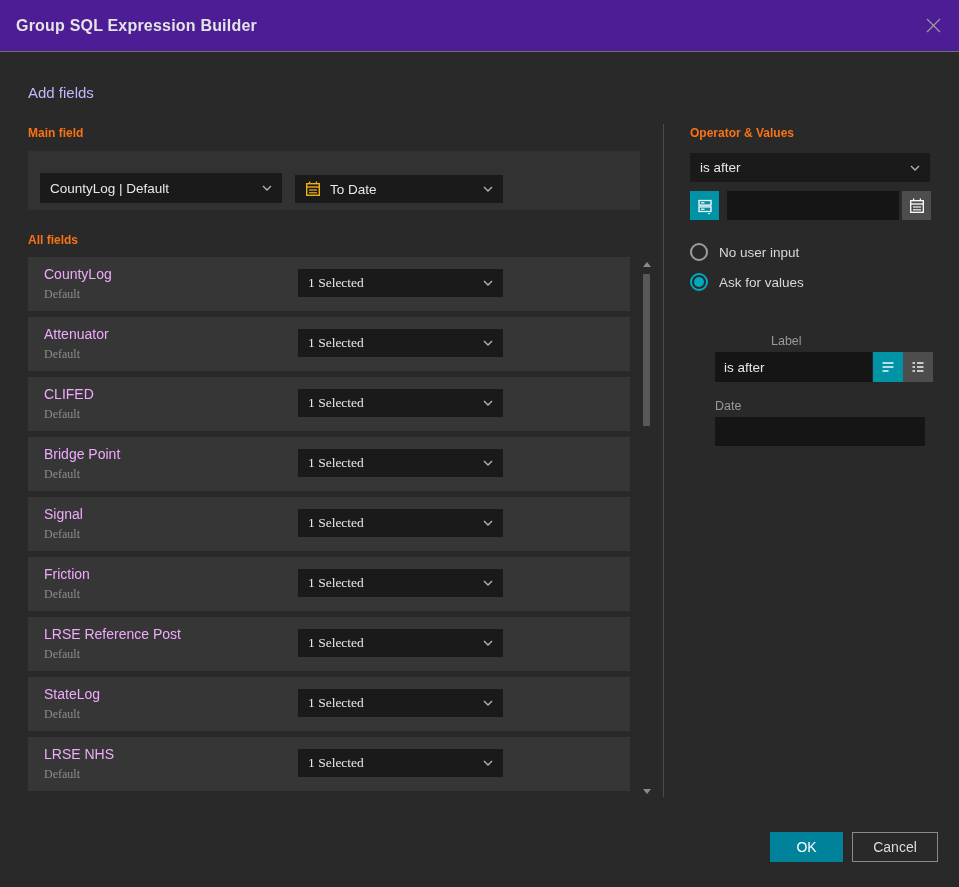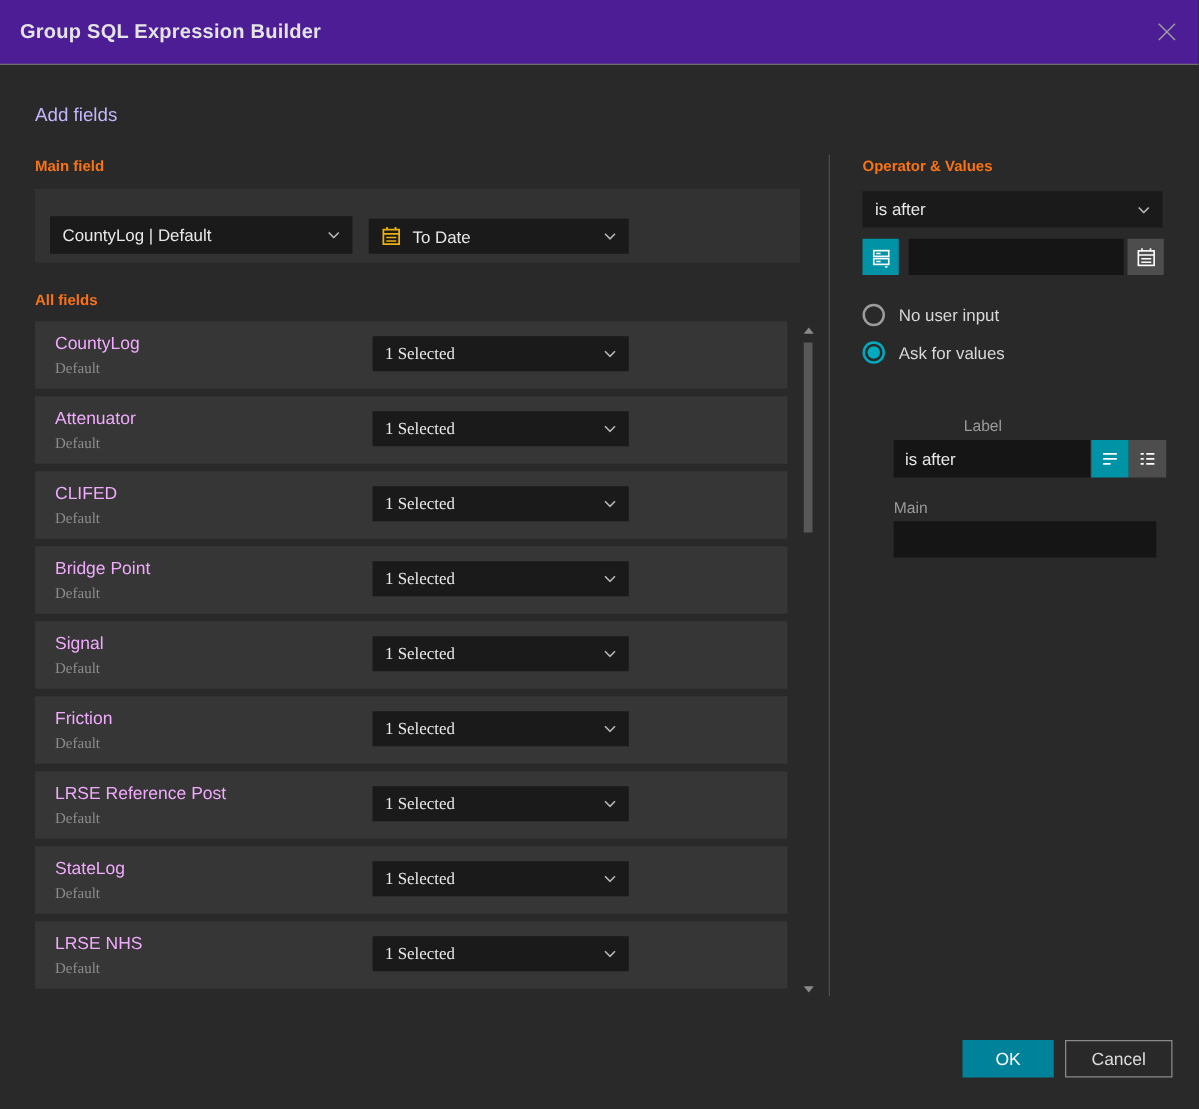--- a/index.html
+++ b/index.html
@@ -306,19 +306,19 @@
     <svg width="16" height="16" viewBox="0 0 16 16">
       <line x1="2.5" y1="4" x2="5" y2="4" stroke="#fff" stroke-width="1.4"></line>
       <line x1="7" y1="4" x2="13.5" y2="4" stroke="#fff" stroke-width="1.4"></line>
       <line x1="2.5" y1="8" x2="5" y2="8" stroke="#fff" stroke-width="1.4"></line>
       <line x1="7" y1="8" x2="13.5" y2="8" stroke="#fff" stroke-width="1.4"></line>
       <line x1="2.5" y1="12" x2="5" y2="12" stroke="#fff" stroke-width="1.4"></line>
       <line x1="7" y1="12" x2="13.5" y2="12" stroke="#fff" stroke-width="1.4"></line>
     </svg>
   </div>
 
-  <div class="abs h-mini" style="left:715px;top:399px;">Main</div>
+  <div class="abs h-mini" style="left:715px;top:399px;">Date</div>
   <input class="ctrl-input abs" style="left: 715px; top: 417px; width: 210px; height: 29px;" type="text" value="">
 
   <div class="ok-btn">OK</div>
   <div class="cancel-btn">Cancel</div>
 
 </div>
 
 </body></html>

